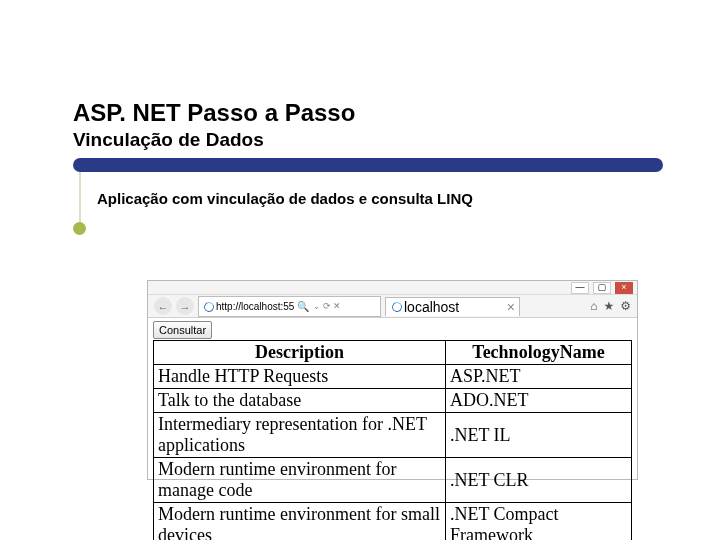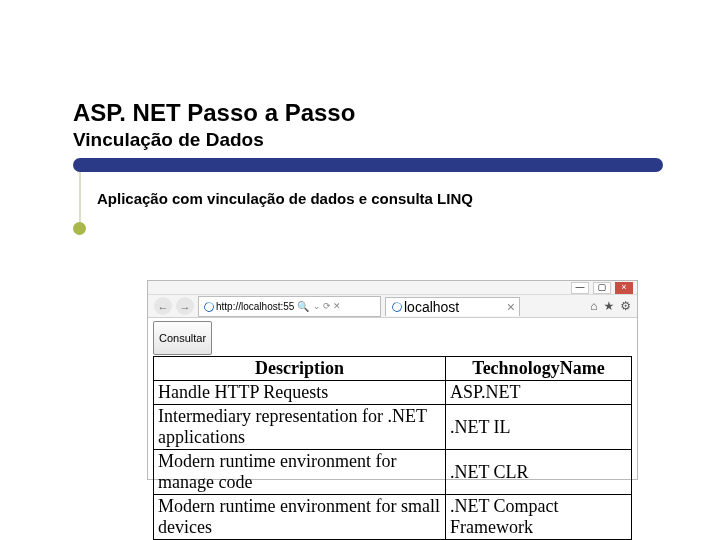--- a/index.html
+++ b/index.html
@@ -17,21 +17,21 @@
  .wbtn.close{background:#c94f44;color:#fff;border-color:#c94f44;}
  .navbar{height:22px;background:#f4f4f4;border-bottom:1px solid #cfcfcf;display:flex;align-items:center;padding:0 6px;gap:4px;}
  .nbtn{width:18px;height:18px;border-radius:50%;background:#e6e6e6;display:flex;align-items:center;justify-content:center;font-size:11px;color:#666;}
  .addr{flex:0 0 175px;height:17px;border:1px solid #bcbcbc;background:#fff;display:flex;align-items:center;padding:1px 3px;font-size:10px;gap:3px;}
  .tab{flex:0 0 125px;height:18px;border:1px solid #bcbcbc;border-bottom:none;background:#fff;display:flex;align-items:center;padding:0 4px;font-size:14px;gap:3px;}
  .spacer{flex:1;}
  .ricons{display:flex;gap:6px;font-size:12px;color:#555;}
  .page{padding:3px 5px;font-family:'Times New Roman',serif;}
  .formrow{display:flex;align-items:center;gap:4px;font-size:12px;margin-bottom:1px;}
  .formrow input[type=text]{width:46px;height:14px;border:1px solid #999;background:#fff;font-size:11px;padding:0 2px;}
- .formrow button{font-size:11px;height:34px;padding:0 5px;border:1px solid #888;background:linear-gradient(#fdfdfd,#e6e6e6);border-radius:2px;}
+ .formrow button{font-size:11px;height:18px;padding:0 5px;border:1px solid #888;background:linear-gradient(#fdfdfd,#e6e6e6);border-radius:2px;}
  table.grid{border-collapse:collapse;width:100%;font-size:18px;}
  table.grid th{border:1px solid #000;font-weight:bold;text-align:center;padding:1px 4px;}
  table.grid td{border:1px solid #000;padding:1px 4px;}
  .e-ico{display:inline-block;width:11px;height:11px;position:relative;}
  .e-ico::before{content:"";position:absolute;left:2px;top:1px;width:8px;height:8px;border:1.5px solid #2d6fbf;border-top-color:#7fb8ef;border-radius:50%;transform:rotate(20deg);}
  .mag{font-size:10px;color:#4a77c4;}
 </style>
 </head>
 <body>
 
@@ -93,20 +93,24 @@
       <th>Description</th>
       <th>TechnologyName</th>
      </tr>
     </thead>
     <tbody id="grid-body">
             <tr>
               <td>Handle HTTP Requests</td>
               <td>ASP.NET</td>
             </tr>
             <tr>
+              <td>Talk to the database</td>
+              <td>ADO.NET</td>
+            </tr>
+            <tr>
               <td>Intermediary representation for .NET applications</td>
               <td>.NET IL</td>
             </tr>
             <tr>
               <td>Modern runtime environment for manage code</td>
               <td>.NET CLR</td>
             </tr>
             <tr>
               <td>Modern runtime environment for small devices</td>
               <td>.NET Compact Framework</td>

